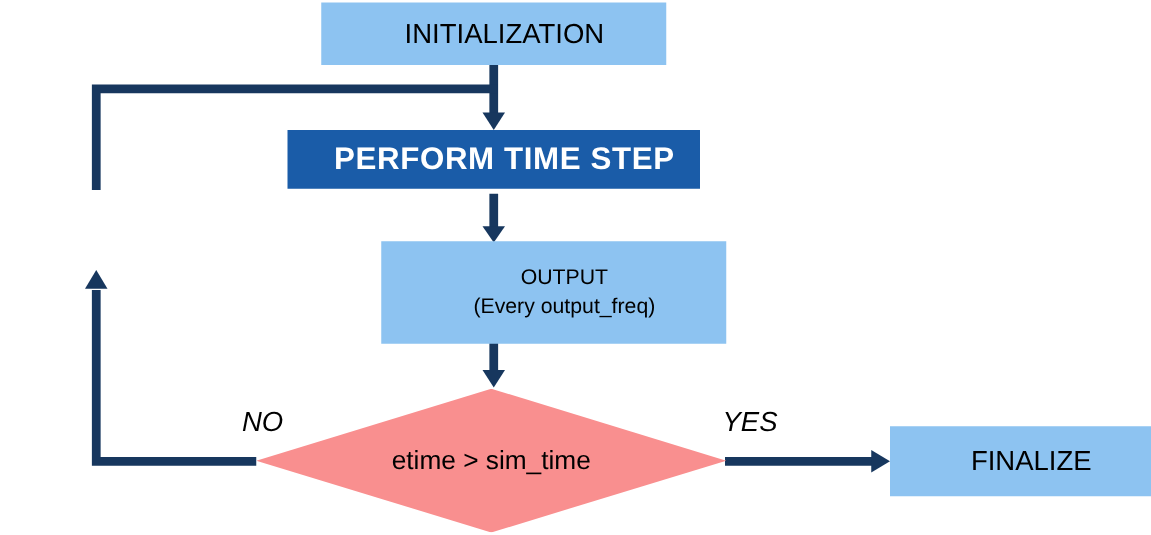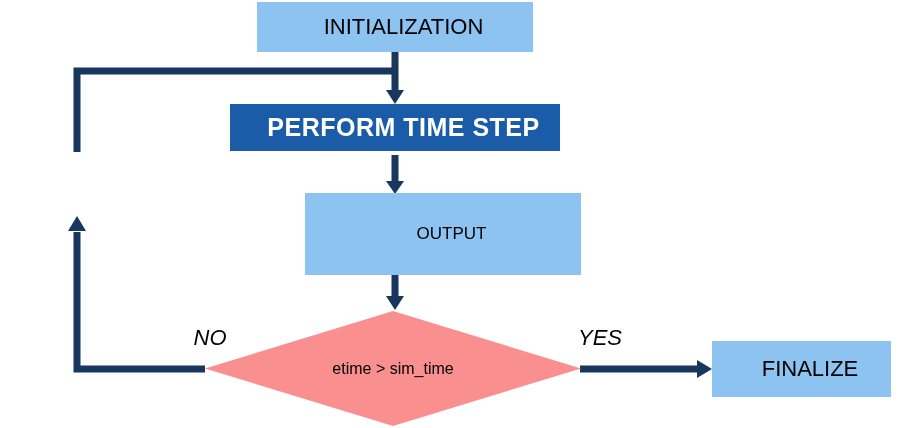--- a/index.html
+++ b/index.html
@@ -55,30 +55,30 @@
   }
 
   .diamond {
     position: absolute;
     background: var(--diamond-pink, #F98F8F);
     clip-path: polygon(50% 0%, 100% 50%, 50% 100%, 0% 50%);
     display: flex;
     align-items: center;
     justify-content: center;
     text-align: right;
-    font-size: 16px;
+    font-size: 21px;
     color: var(--text-black, #000);
   }
 
   .node-initialization { left: 257px; top: 2px;   width: 276px; height: 50px; }
   .node-perform       { left: 230px; top: 104px; width: 330px; height: 47px; }
   .node-output        { left: 257px; top: 193px; width: 276px; height: 82px; font-size: 17px; line-height: 1.35; margin-left: 48px; }
   .node-decision      { left: 205px; top: 311px; width: 376px; height: 115px; }
   .node-etime         { left: 0px;   top: 152px; width: 160px; height: 65px; font-size: 24px; font-weight: bold; }
-  .node-finalize      { left: 712px; top: 341px; width: 179px; height: 56px; }
+  .node-finalize      { left: 712px; top: 341px; width: 209px; height: 56px; }
 
   .branch-label {
     position: absolute;
     font-size: 22px;
     color: var(--text-black, #000);
     display: flex;
     align-items: center;
     justify-content: center;
     font-style: italic;
   }
@@ -113,20 +113,21 @@
   <div class="node box-light node-initialization">
     <span>INITIALIZATION</span>
   </div>
 
   <div class="node box-dark node-perform">
     <span>PERFORM TIME STEP</span>
   </div>
 
   <div class="node box-light node-output">
     <span>OUTPUT</span>
+    <span>(Every output_freq)</span>
   </div>
 
   <div class="diamond node-decision">
     <span>etime &gt; sim_time</span>
   </div>
 
 
   <div class="node box-light node-finalize">
     <span>FINALIZE</span>
   </div>

